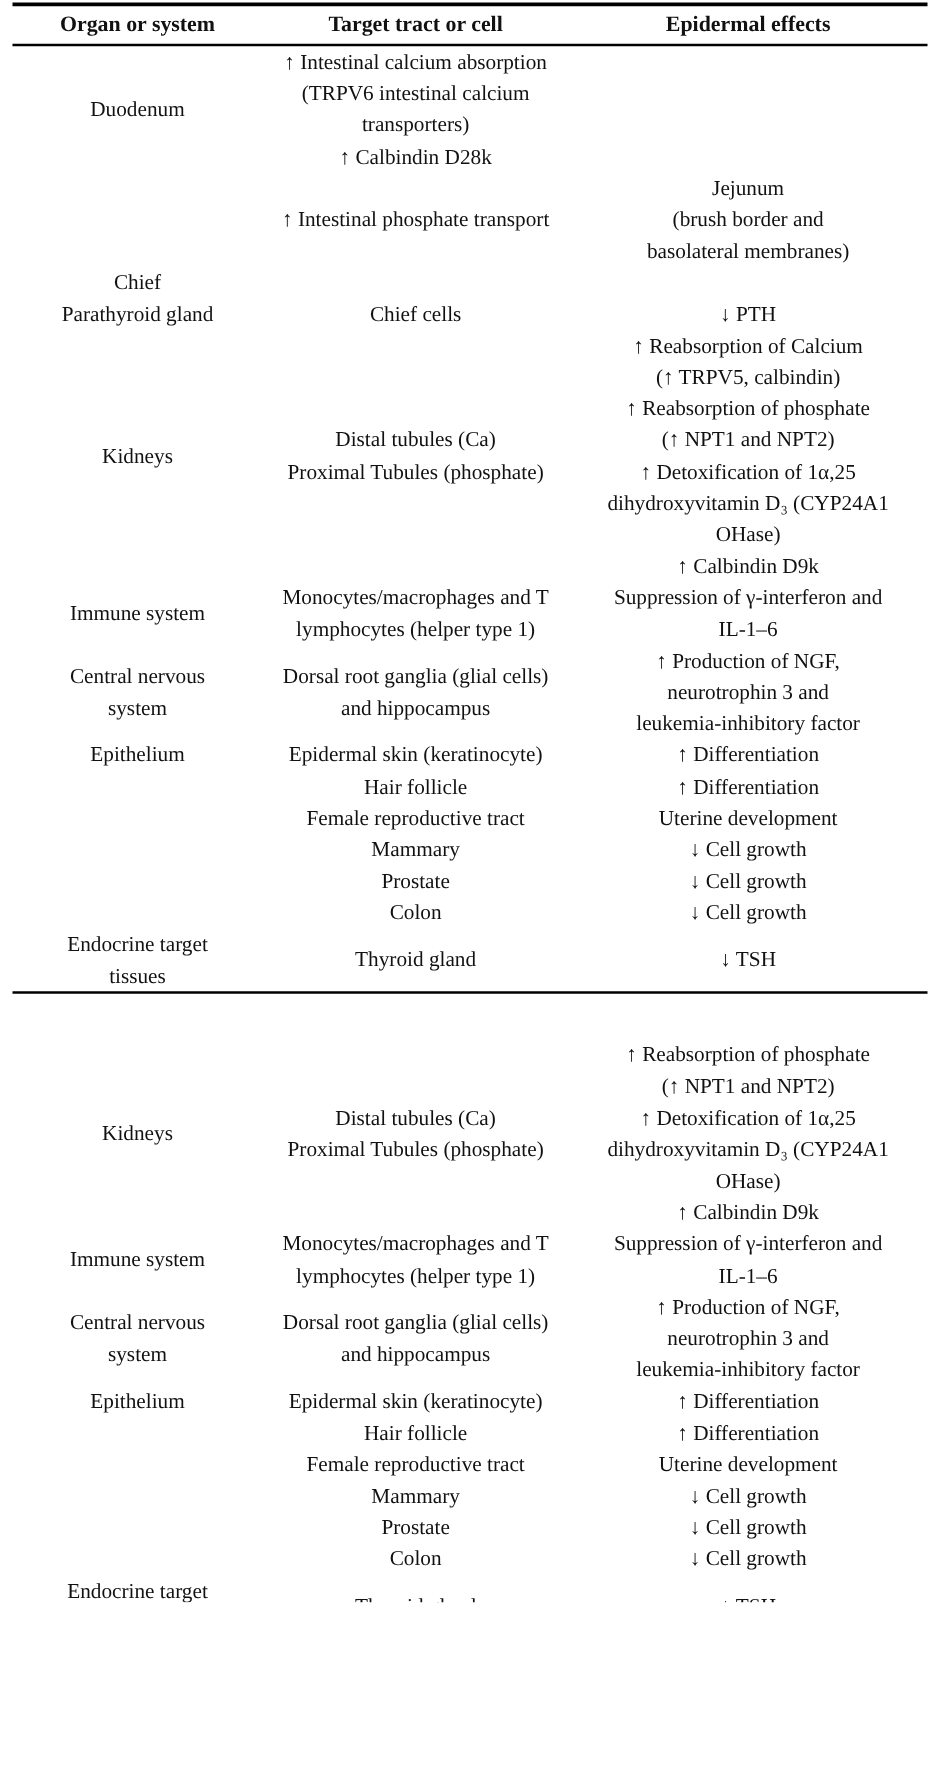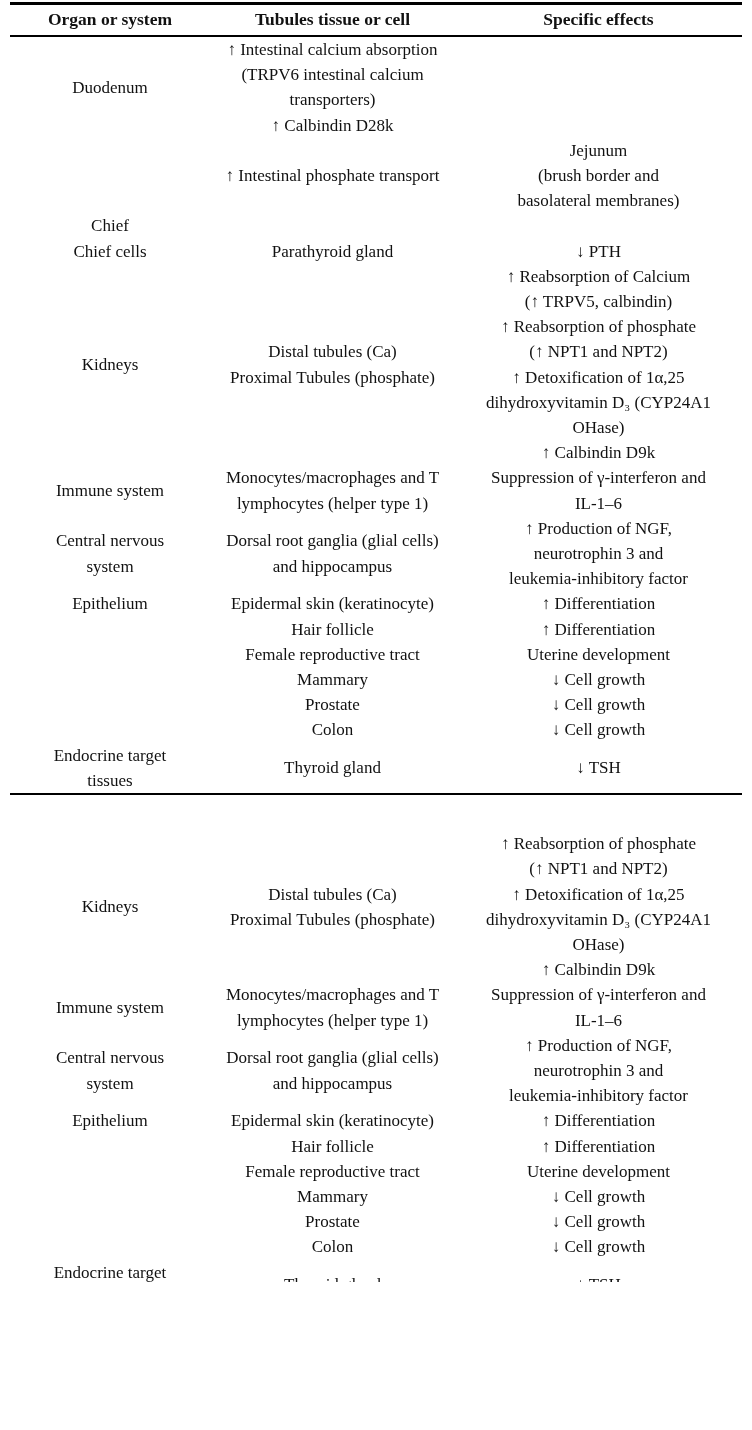--- a/index.html
+++ b/index.html
@@ -52,22 +52,22 @@
 </style>
 </head>
 <body>
 
 <div class="page">
 
   <div>
     <div class="rule thick"></div>
     <div class="thead">
       <div class="hcell">Organ or system</div>
-      <div class="hcell">Tubules tissue or cell</div>
-      <div class="hcell">Specific effects</div>
+      <div class="hcell">Target tract or cell</div>
+      <div class="hcell">Epidermal effects</div>
     </div>
     <div class="rule medium"></div>
 
     <div class="trow">
       <div class="cell">Duodenum</div>
       <div class="cell">↑ Intestinal calcium absorption
 (TRPV6 intestinal calcium
 transporters)
 ↑ Calbindin D28k</div>
     </div>
@@ -75,22 +75,22 @@
       <div class="cell"></div>
       <div class="cell">↑ Intestinal phosphate transport</div>
       <div class="cell">Jejunum
 (brush border and
 basolateral membranes)</div>
     </div>
     <div class="trow">
       <div class="cell">Chief</div>
     </div>
     <div class="trow">
+      <div class="cell">Parathyroid gland</div>
       <div class="cell">Chief cells</div>
-      <div class="cell">Parathyroid gland</div>
       <div class="cell">↓ PTH</div>
     </div>
     <div class="trow">
       <div class="cell">Kidneys</div>
       <div class="cell">Distal tubules (Ca)
 Proximal Tubules (phosphate)</div>
       <div class="cell">↑ Reabsorption of Calcium
 (↑ TRPV5, calbindin)
 ↑ Reabsorption of phosphate
 (↑ NPT1 and NPT2)

